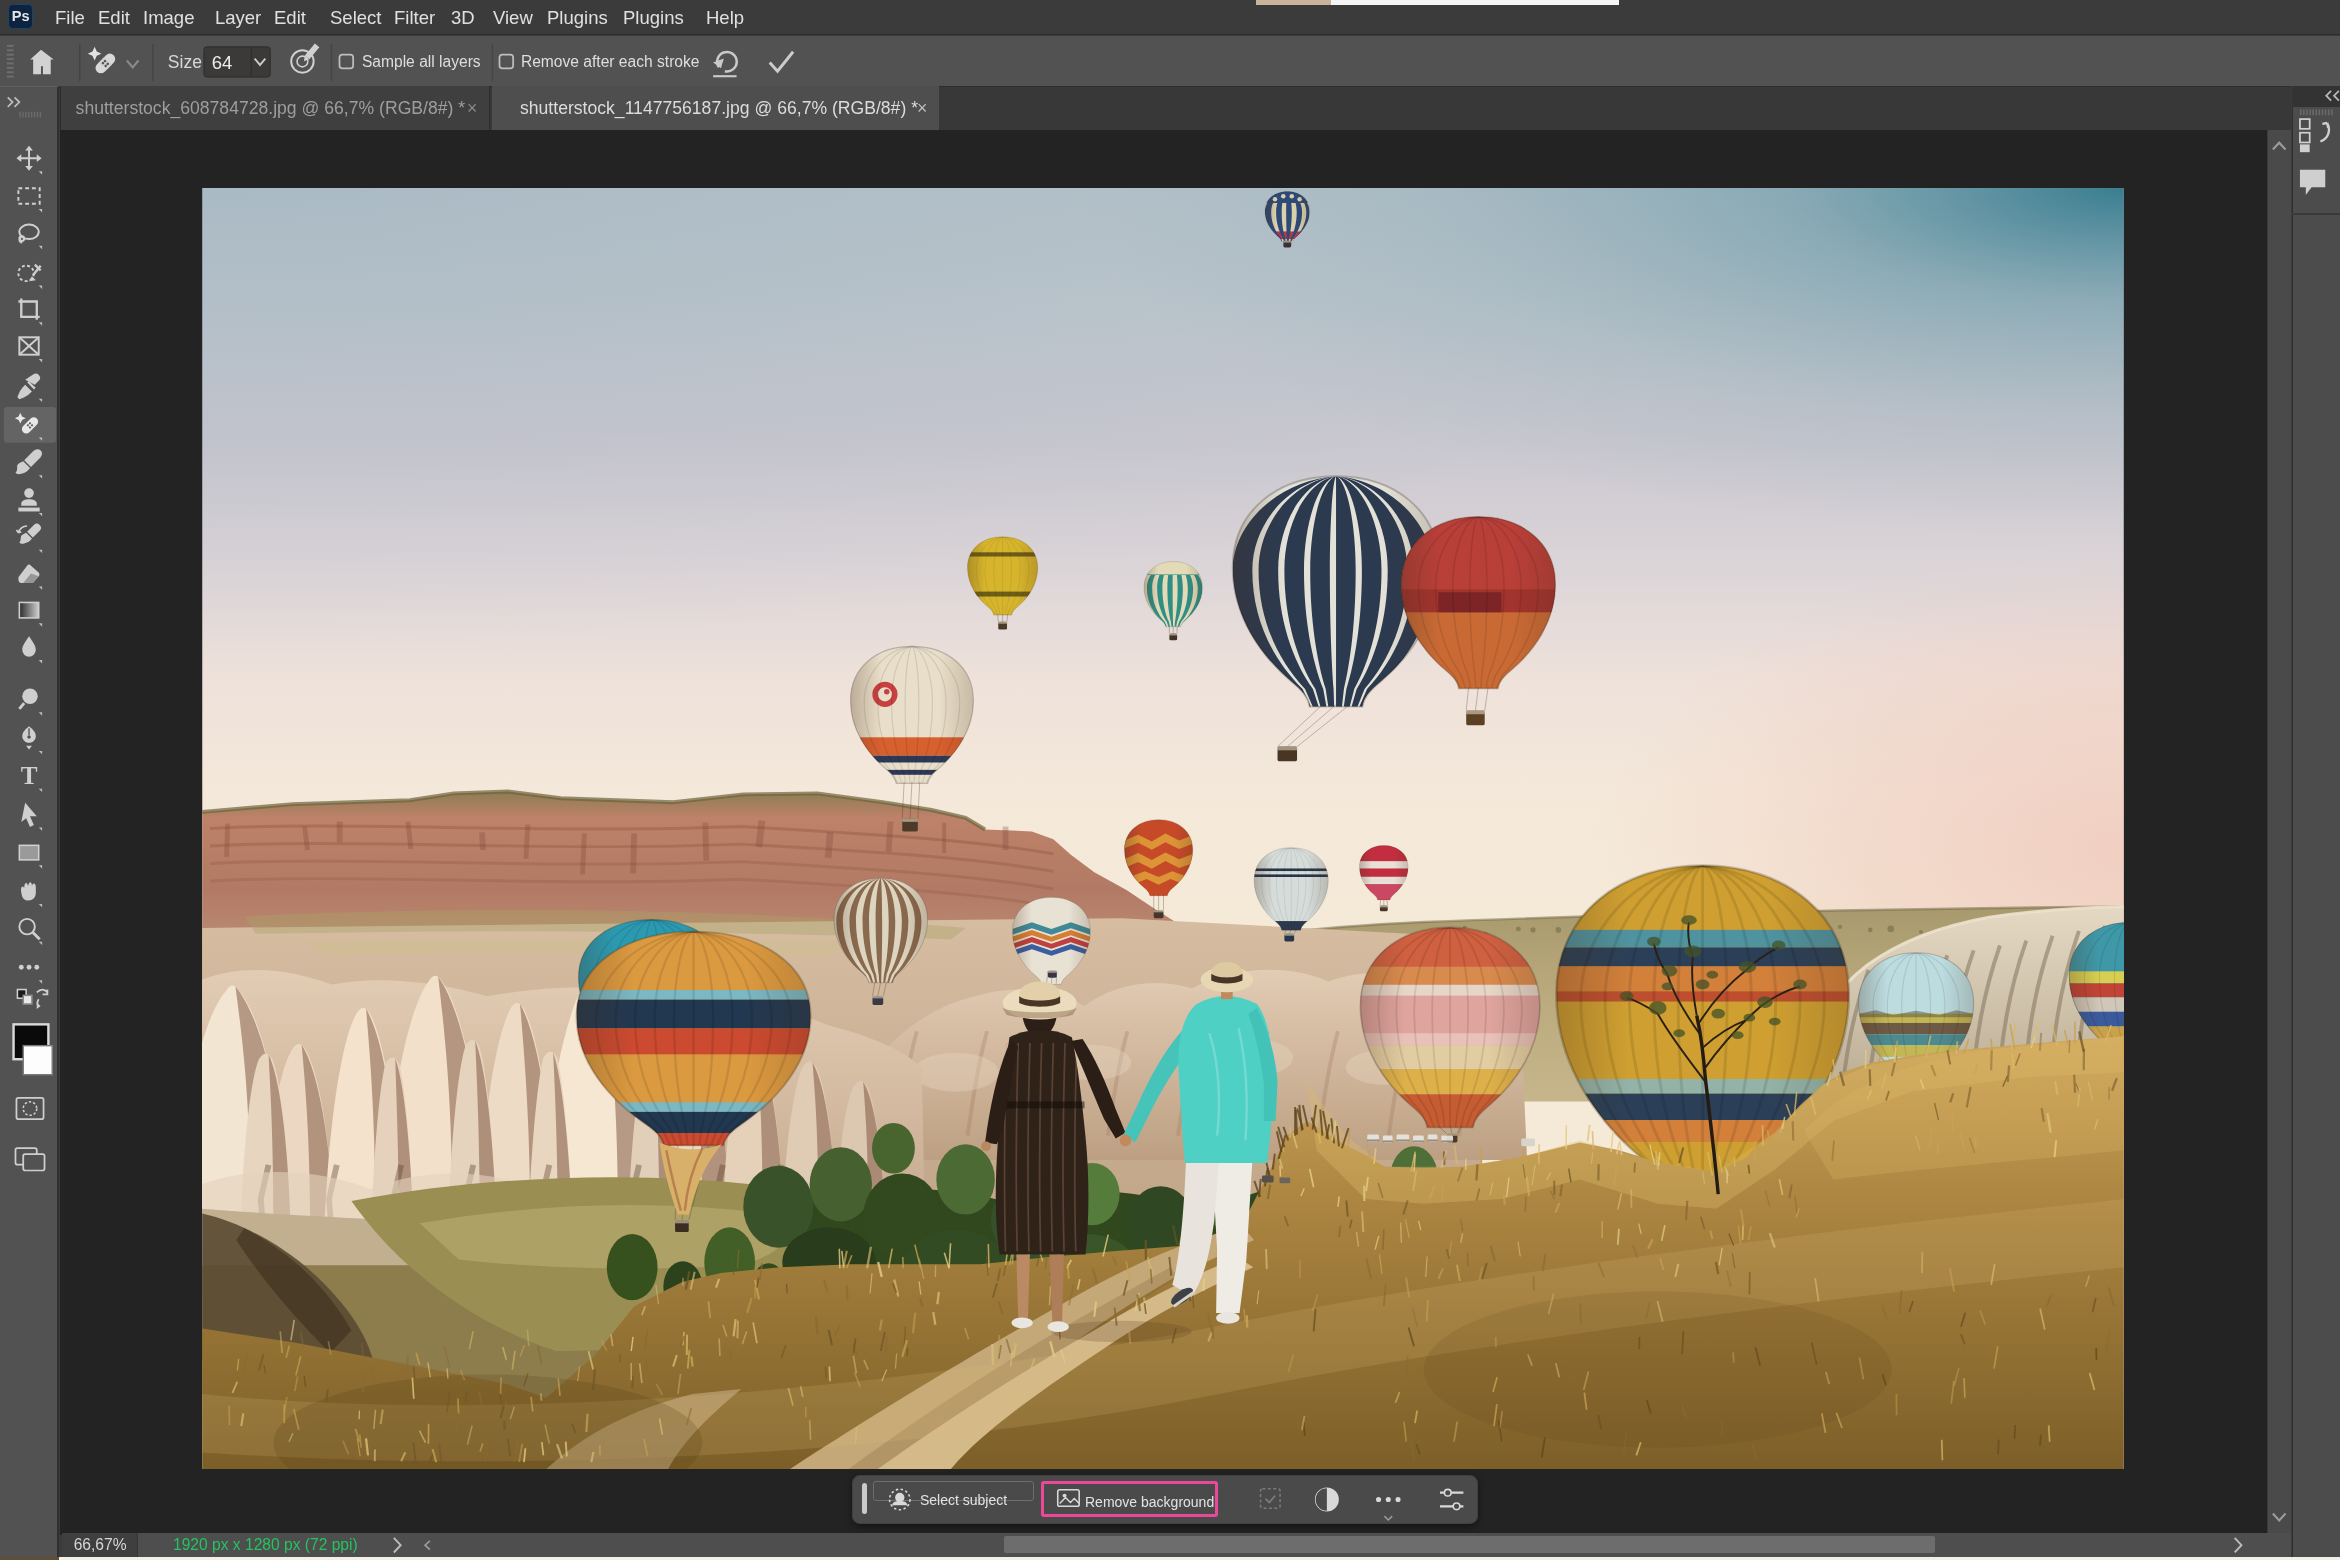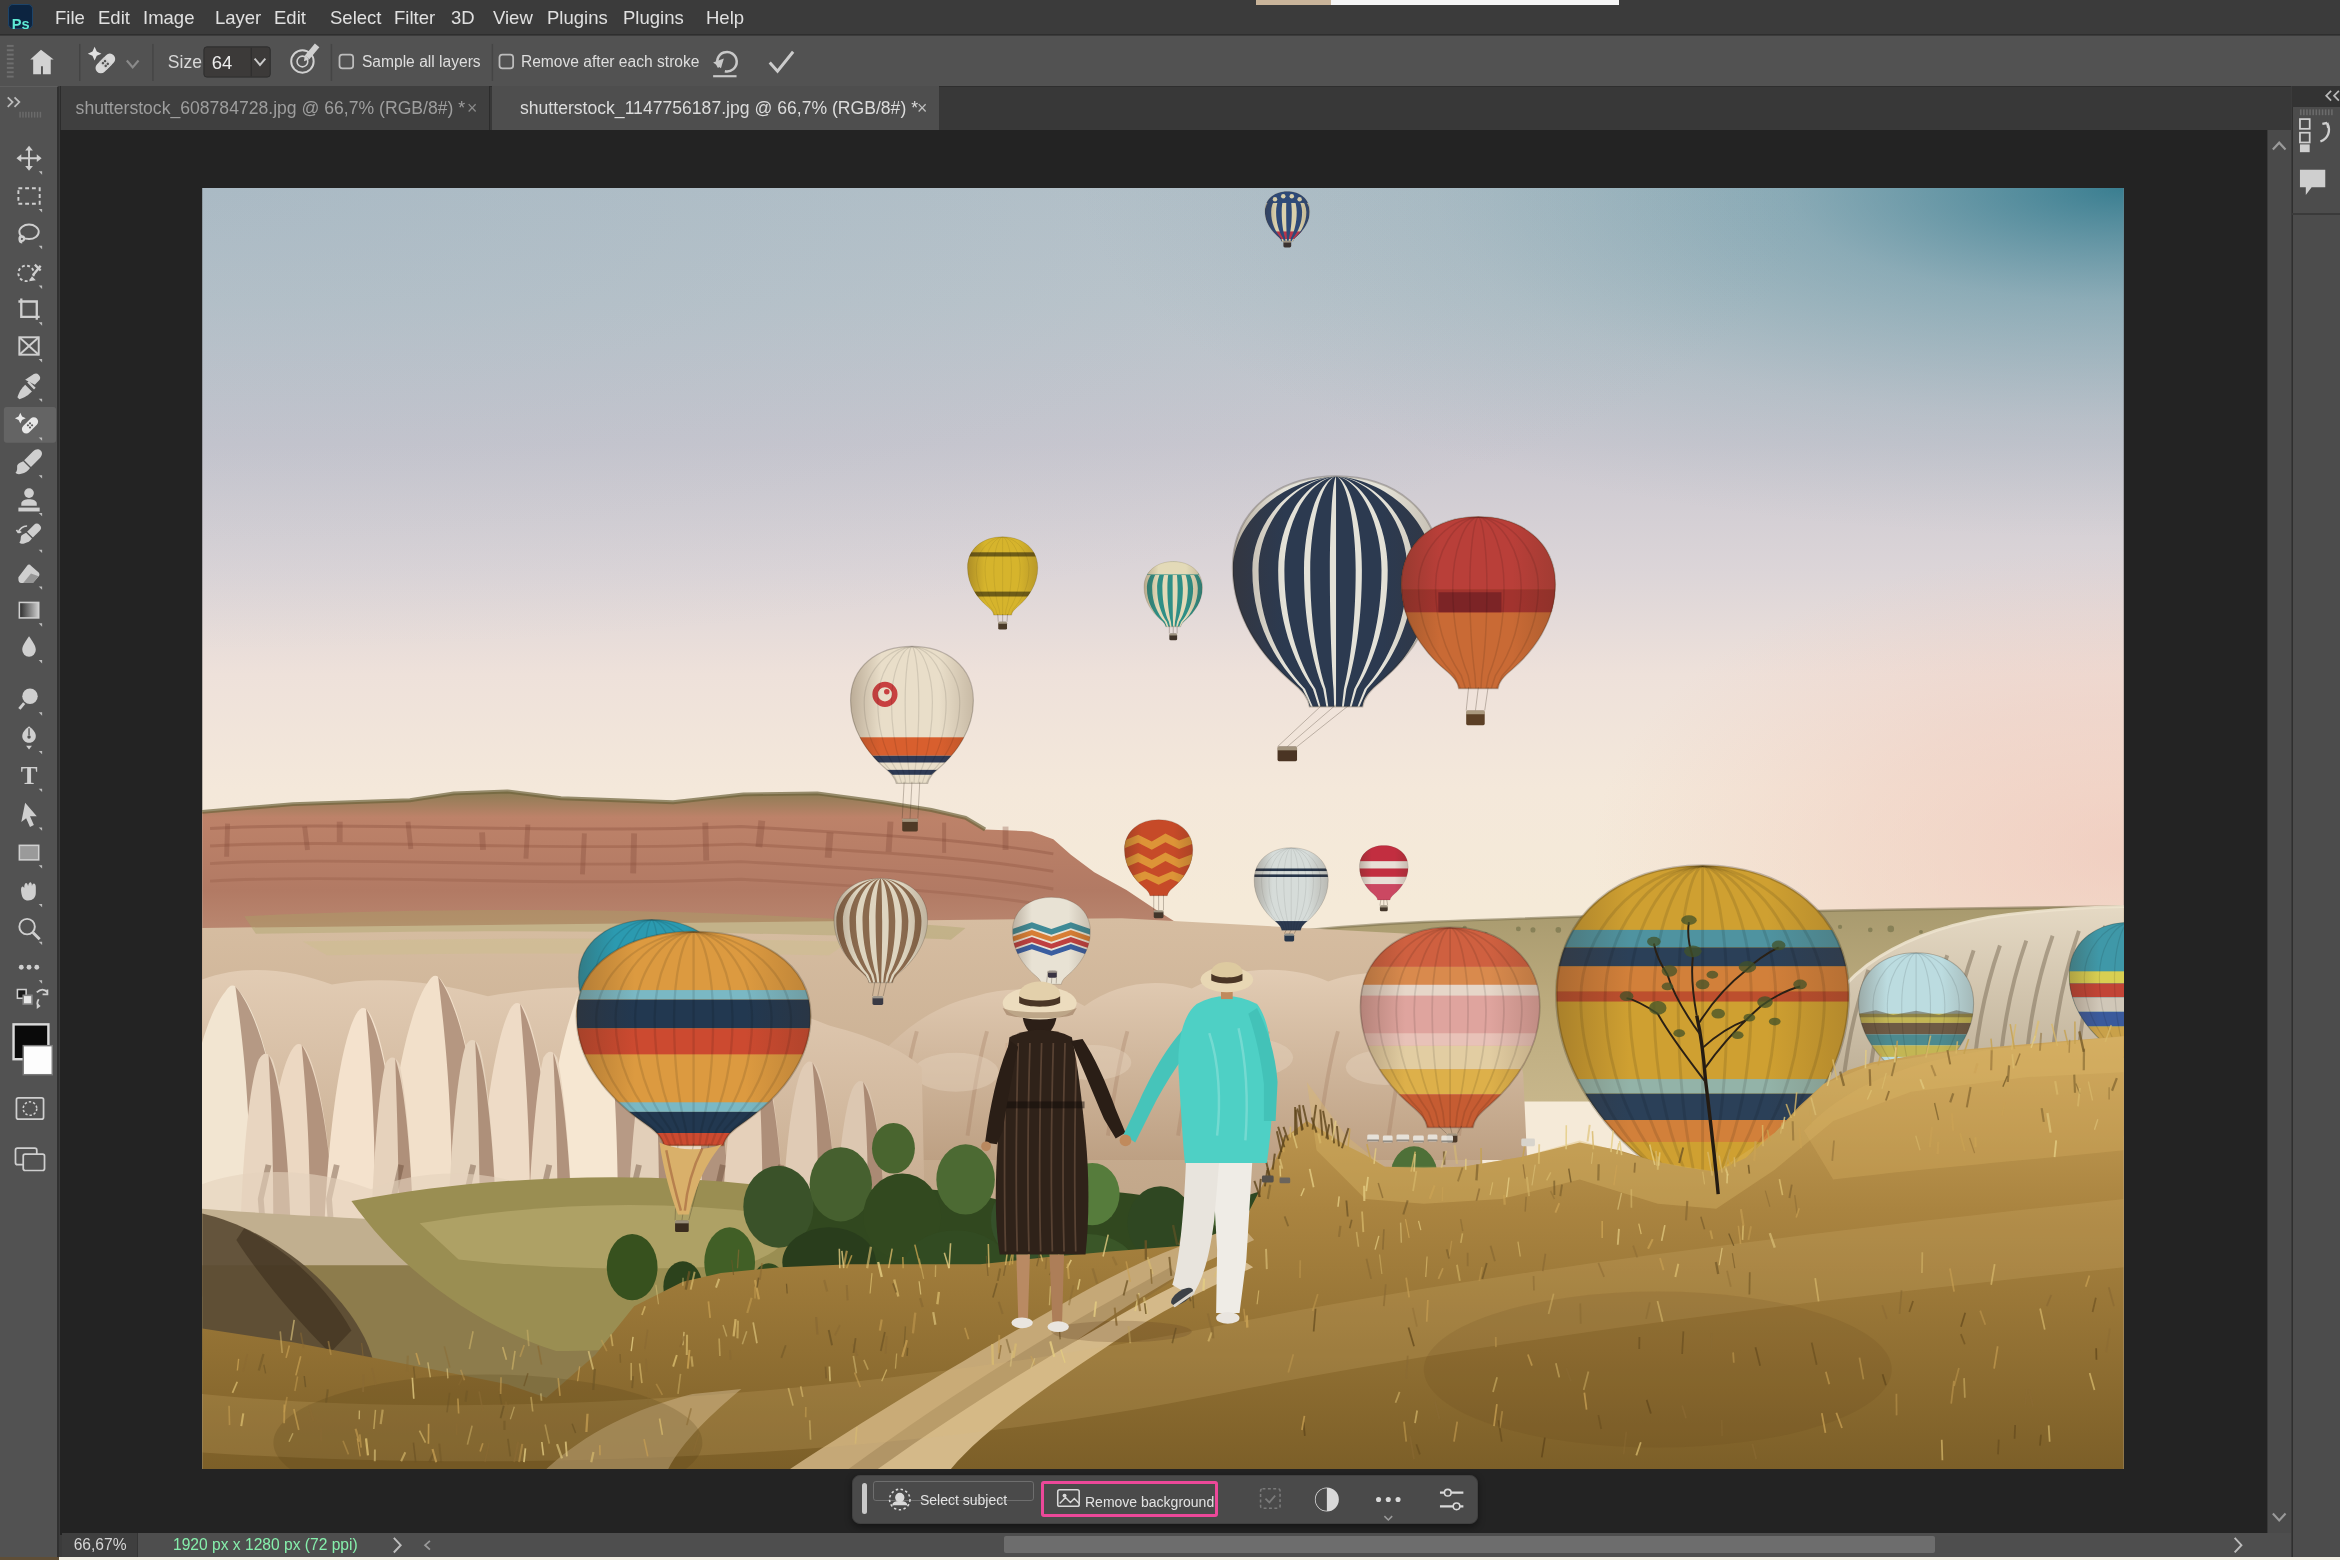--- a/index.html
+++ b/index.html
@@ -1197,21 +1197,21 @@
     <ellipse cx="1820" cy="1048" rx="6" ry="4" fill="rgba(66,82,40,0.75)"></ellipse>
     <ellipse cx="1696" cy="966" rx="7" ry="5" fill="rgba(66,82,40,0.75)"></ellipse>
     <ellipse cx="1732" cy="944" rx="8" ry="5" fill="rgba(66,82,40,0.75)"></ellipse>
     <ellipse cx="1824" cy="970" rx="7" ry="5" fill="rgba(66,82,40,0.75)"></ellipse>
     <ellipse cx="1794" cy="1044" rx="6" ry="4" fill="rgba(66,82,40,0.75)"></ellipse>
     <ellipse cx="1710" cy="1012" rx="6" ry="4" fill="rgba(66,82,40,0.75)"></ellipse>
     <ellipse cx="1756" cy="1000" rx="6" ry="4" fill="rgba(66,82,40,0.75)"></ellipse>
   </svg>
 <div style="position:absolute;left:0;top:0;width:2341px;height:35px;background:#3b3b3b;border-bottom:1px solid #2e2e2e;color:#e0e0e0;font-size:18.5px">
 <div style="position:absolute;left:7.8px;top:3.9px;width:25px;height:25px;background:#0c2440;border-radius:4.9px;border:1px solid #1d4469"></div>
-<div style="position:absolute;left:7.8px;top:11px;width:26px;height:26px;color:#5eead4;font-size:14.6px;font-weight:bold;text-align:center;line-height:26px">Ps</div>
+<div style="position:absolute;left:7.8px;top:3px;width:26px;height:26px;color:#e5e5e5;font-size:14.6px;font-weight:bold;text-align:center;line-height:26px">Ps</div>
 <span style="position:absolute;left:55px;top:0;line-height:35px">File</span>
     <span style="position:absolute;left:98px;top:0;line-height:35px">Edit</span>
     <span style="position:absolute;left:143px;top:0;line-height:35px">Image</span>
     <span style="position:absolute;left:215px;top:0;line-height:35px">Layer</span>
     <span style="position:absolute;left:274px;top:0;line-height:35px">Edit</span>
     <span style="position:absolute;left:330px;top:0;line-height:35px">Select</span>
     <span style="position:absolute;left:394px;top:0;line-height:35px">Filter</span>
     <span style="position:absolute;left:451px;top:0;line-height:35px">3D</span>
     <span style="position:absolute;left:493px;top:0;line-height:35px">View</span>
     <span style="position:absolute;left:547px;top:0;line-height:35px">Plugins</span>
@@ -1465,21 +1465,21 @@
       <circle cx="560" cy="25" r="2.6" fill="#d9d9d9" stroke="none"></circle>
 <path d="M546,42 l4,4 4,-4" stroke="#9a9a9a" stroke-width="1.6"></path>
 <path d="M603,18 h24 M603,32 h24" stroke-width="2.2"></path>
       <circle cx="611" cy="18" r="3.4" fill="#4a4a4a"></circle>
       <circle cx="620" cy="32" r="3.4" fill="#4a4a4a"></circle>
 </g>
   </svg>
 <div style="position:absolute;left:62px;top:1533px;width:2229px;height:24.4px;background:#4e4e4e;color:#d6d6d6;font-size:15.6px">
 <div style="position:absolute;left:0;top:0;width:76px;height:24.4px;background:#3f3f3f;border-right:1px solid #353535"></div>
 <span style="position:absolute;left:11.7px;line-height:24.4px">66,67%</span>
-<span style="position:absolute;left:111px;line-height:24.4px;color:#86efac">1920 px x 1280 px (72 ppi)</span>
+<span style="position:absolute;left:111px;line-height:24.4px;color:#22c55e">1920 px x 1280 px (72 ppi)</span>
 <svg style="position:absolute;left:322px;top:0" width="127" height="24.4" viewBox="0 0 130 25">
       <path d="M10,5 l7,7.5 -7,7.5" stroke="#bdbdbd" stroke-width="2" fill="none"></path>
       <path d="M47,8 l-5,4.5 5,4.5" stroke="#9a9a9a" stroke-width="1.8" fill="none"></path>
     </svg>
 <div style="position:absolute;left:942px;top:2.9px;width:931px;height:17.6px;background:#6d6d6d;border-radius:2px"></div>
 <svg style="position:absolute;left:2163px;top:0" width="29" height="24.4" viewBox="0 0 30 25">
       <path d="M10,5 l7,7.5 -7,7.5" stroke="#bdbdbd" stroke-width="2" fill="none"></path>
     </svg>
 </div>
 <div style="position:absolute;left:59px;top:1557px;width:2281px;height:2.9px;background:#f2efe4"></div>

